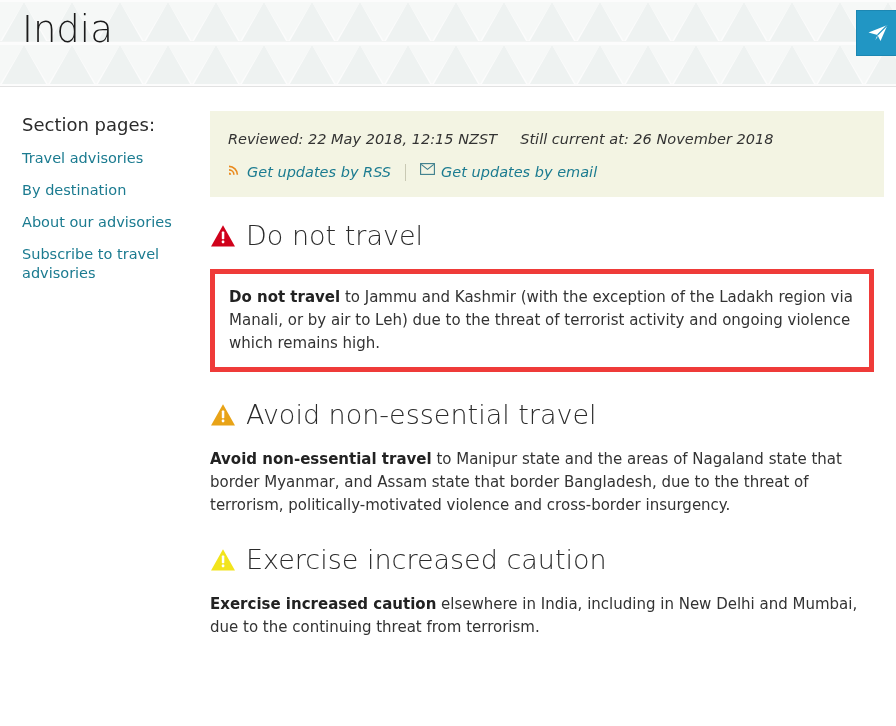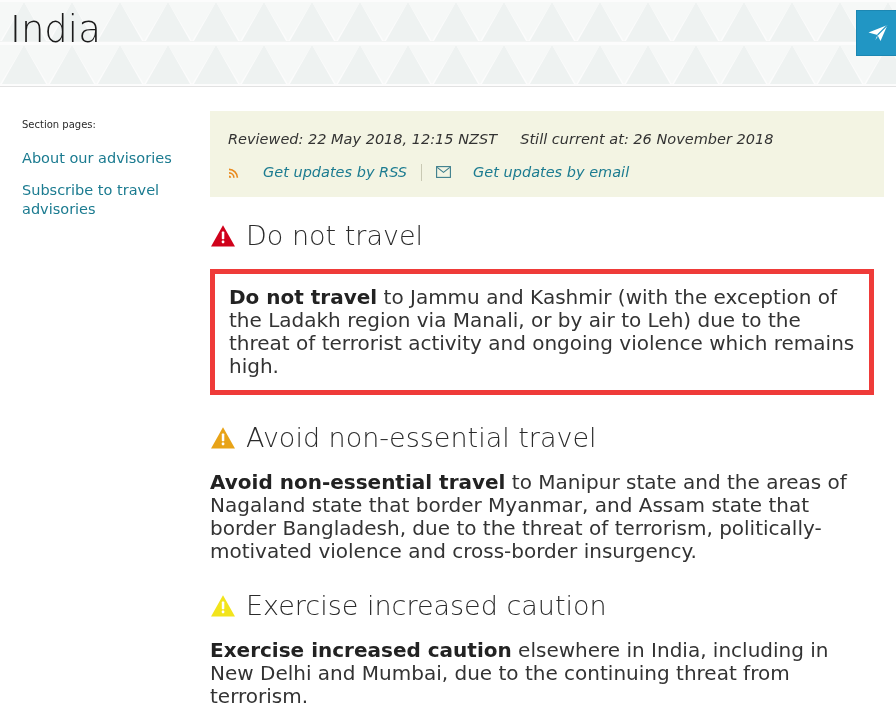--- a/index.html
+++ b/index.html
@@ -29,21 +29,21 @@
     background-position: 0 0, 0 0;
     overflow: hidden;
   }
   .header-tris {
     position: absolute;
     inset: 0;
     pointer-events: none;
   }
   .page-title {
     position: absolute;
-    left: 10px;
+    left: 22px;
     top: 6px;
     font-size: 37px;
     font-weight: 300;
     letter-spacing: 0px;
     color: #1a1a1a;
     line-height: 48px;
     white-space: nowrap;
   }
   .share-button {
     position: absolute;
@@ -65,21 +65,21 @@
     display: flex;
     align-items: flex-start;
   }
   .sidebar {
     width: 210px;
     flex: 0 0 210px;
     padding: 28px 12px 0 22px;
     box-sizing: border-box;
   }
   .sidebar-heading {
-    font-size: 10px;
+    font-size: 18px;
     color: #2b2b2b;
     margin: 0 0 15px 0;
     line-height: 19px;
   }
   .sidebar-link {
     display: block;
     font-size: 14.5px;
     line-height: 19px;
     color: #1b7b90;
     text-decoration: none;
@@ -108,22 +108,21 @@
     margin-bottom: 14px;
   }
   .review-dates .date-sep { display: inline-block; width: 14px; }
   .update-links {
     display: flex;
     align-items: center;
     font-size: 14.5px;
   }
   .update-link {
     display: inline-flex;
-    align-items: center;
-    gap: 22px;
+    gap: 6px;
     color: #1b7b90;
     text-decoration: none;
     cursor: pointer;
     line-height: 18px;
   }
   .link-divider {
     width: 1px;
     height: 17px;
     background: #c9c9b4;
     margin: 0 14px;
@@ -150,21 +149,21 @@
     background: #ffffff;
     padding: 12px 14px 12px 14px;
     box-sizing: border-box;
     margin-bottom: 8px;
     margin-right: 10px;
   }
   .danger-box p { margin: 0; }
   .danger-box p + p { margin-top: 20px; }
 
   .body-text {
-    font-size: 20px;
+    font-size: 15px;
     line-height: 23px;
     color: #333333;
     margin: 0;
   }
   .body-text b, .body-text strong { font-weight: bold; color: #222222; }
   .section-para { margin: 0 8px 0 0; }
 </style>
 </head>
 <body>
 
@@ -188,20 +187,22 @@
       <path d="M10.5 12 L20.5 2" stroke="#2196c4" stroke-width="1.1" fill="none"></path>
       <path d="M10.5 12 L8.2 17.2 L10.2 14.6 Z" fill="#ffffff"></path>
     </svg>
   </div>
 </div>
 
 <div class="page-body">
 
   <div class="sidebar">
     <div class="sidebar-heading">Section pages:</div>
+    <a class="sidebar-link">Travel advisories</a>
+    <a class="sidebar-link">By destination</a>
     <a class="sidebar-link">About our advisories</a>
     <a class="sidebar-link">Subscribe to travel advisories</a>
   </div>
 
   <div class="content">
 
     <div class="review-notice">
       <div class="review-dates">
         <span>Reviewed: 22 May 2018, 12:15 NZST</span>
         <span class="date-sep"></span>

